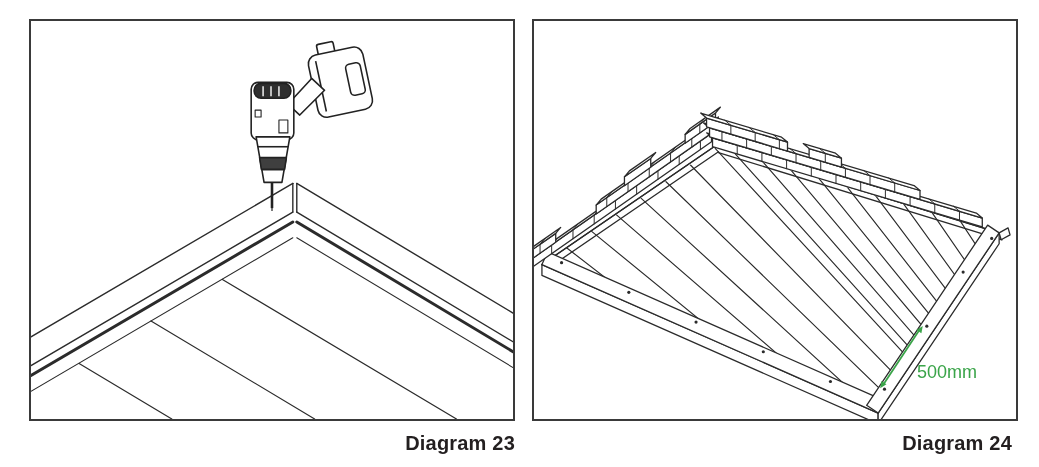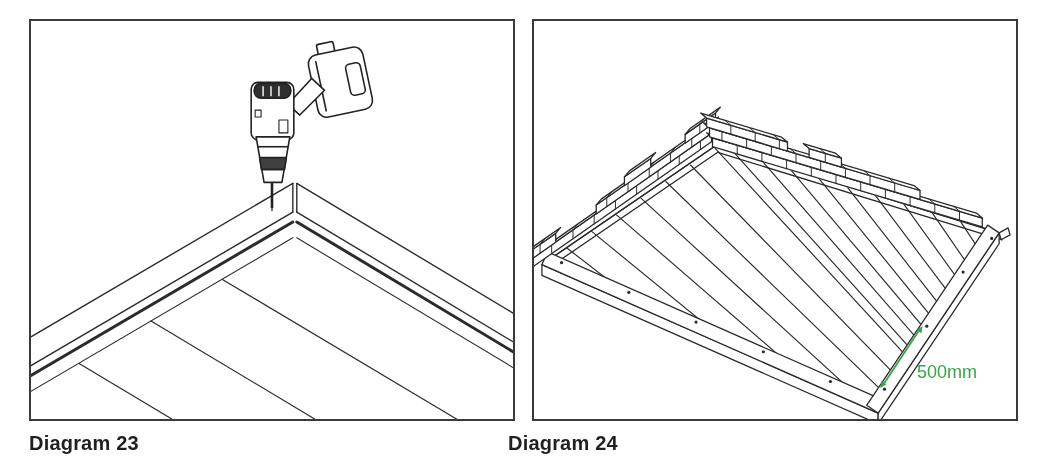--- a/index.html
+++ b/index.html
@@ -3,24 +3,24 @@
 <meta charset="utf-8">
 <style>
   html,body{margin:0;padding:0;background:#ffffff;}
   .page{position:relative;width:1039px;height:467px;background:#ffffff;overflow:hidden;
         font-family:"Liberation Sans",sans-serif;}
   .panel{position:absolute;top:19px;width:486px;height:402px;border:2px solid #3a3a3a;
          box-sizing:border-box;background:#ffffff;}
   .panel-left{left:29px;}
   .panel-right{left:532px;}
   .panel svg{display:block;width:100%;height:100%;}
-  .caption{position:absolute;top:428px;height:30px;line-height:30px;text-align:left;
+  .caption{position:absolute;top:428px;height:30px;line-height:30px;text-align:right;
            font-weight:bold;font-size:20px;color:#231f20;letter-spacing:0.2px;}
   .caption-left{left:29px;width:486px;}
-  .caption-right{left:508px;width:486px;}
+  .caption-right{left:526px;width:486px;}
   .dim-label{position:absolute;left:383px;top:341px;font-size:18px;color:#3aa449;
              white-space:nowrap;}
 </style>
 </head>
 <body>
 
 <div class="page">
 
   <div class="panel panel-left">
     <svg viewBox="0 0 486 402" preserveAspectRatio="none">

